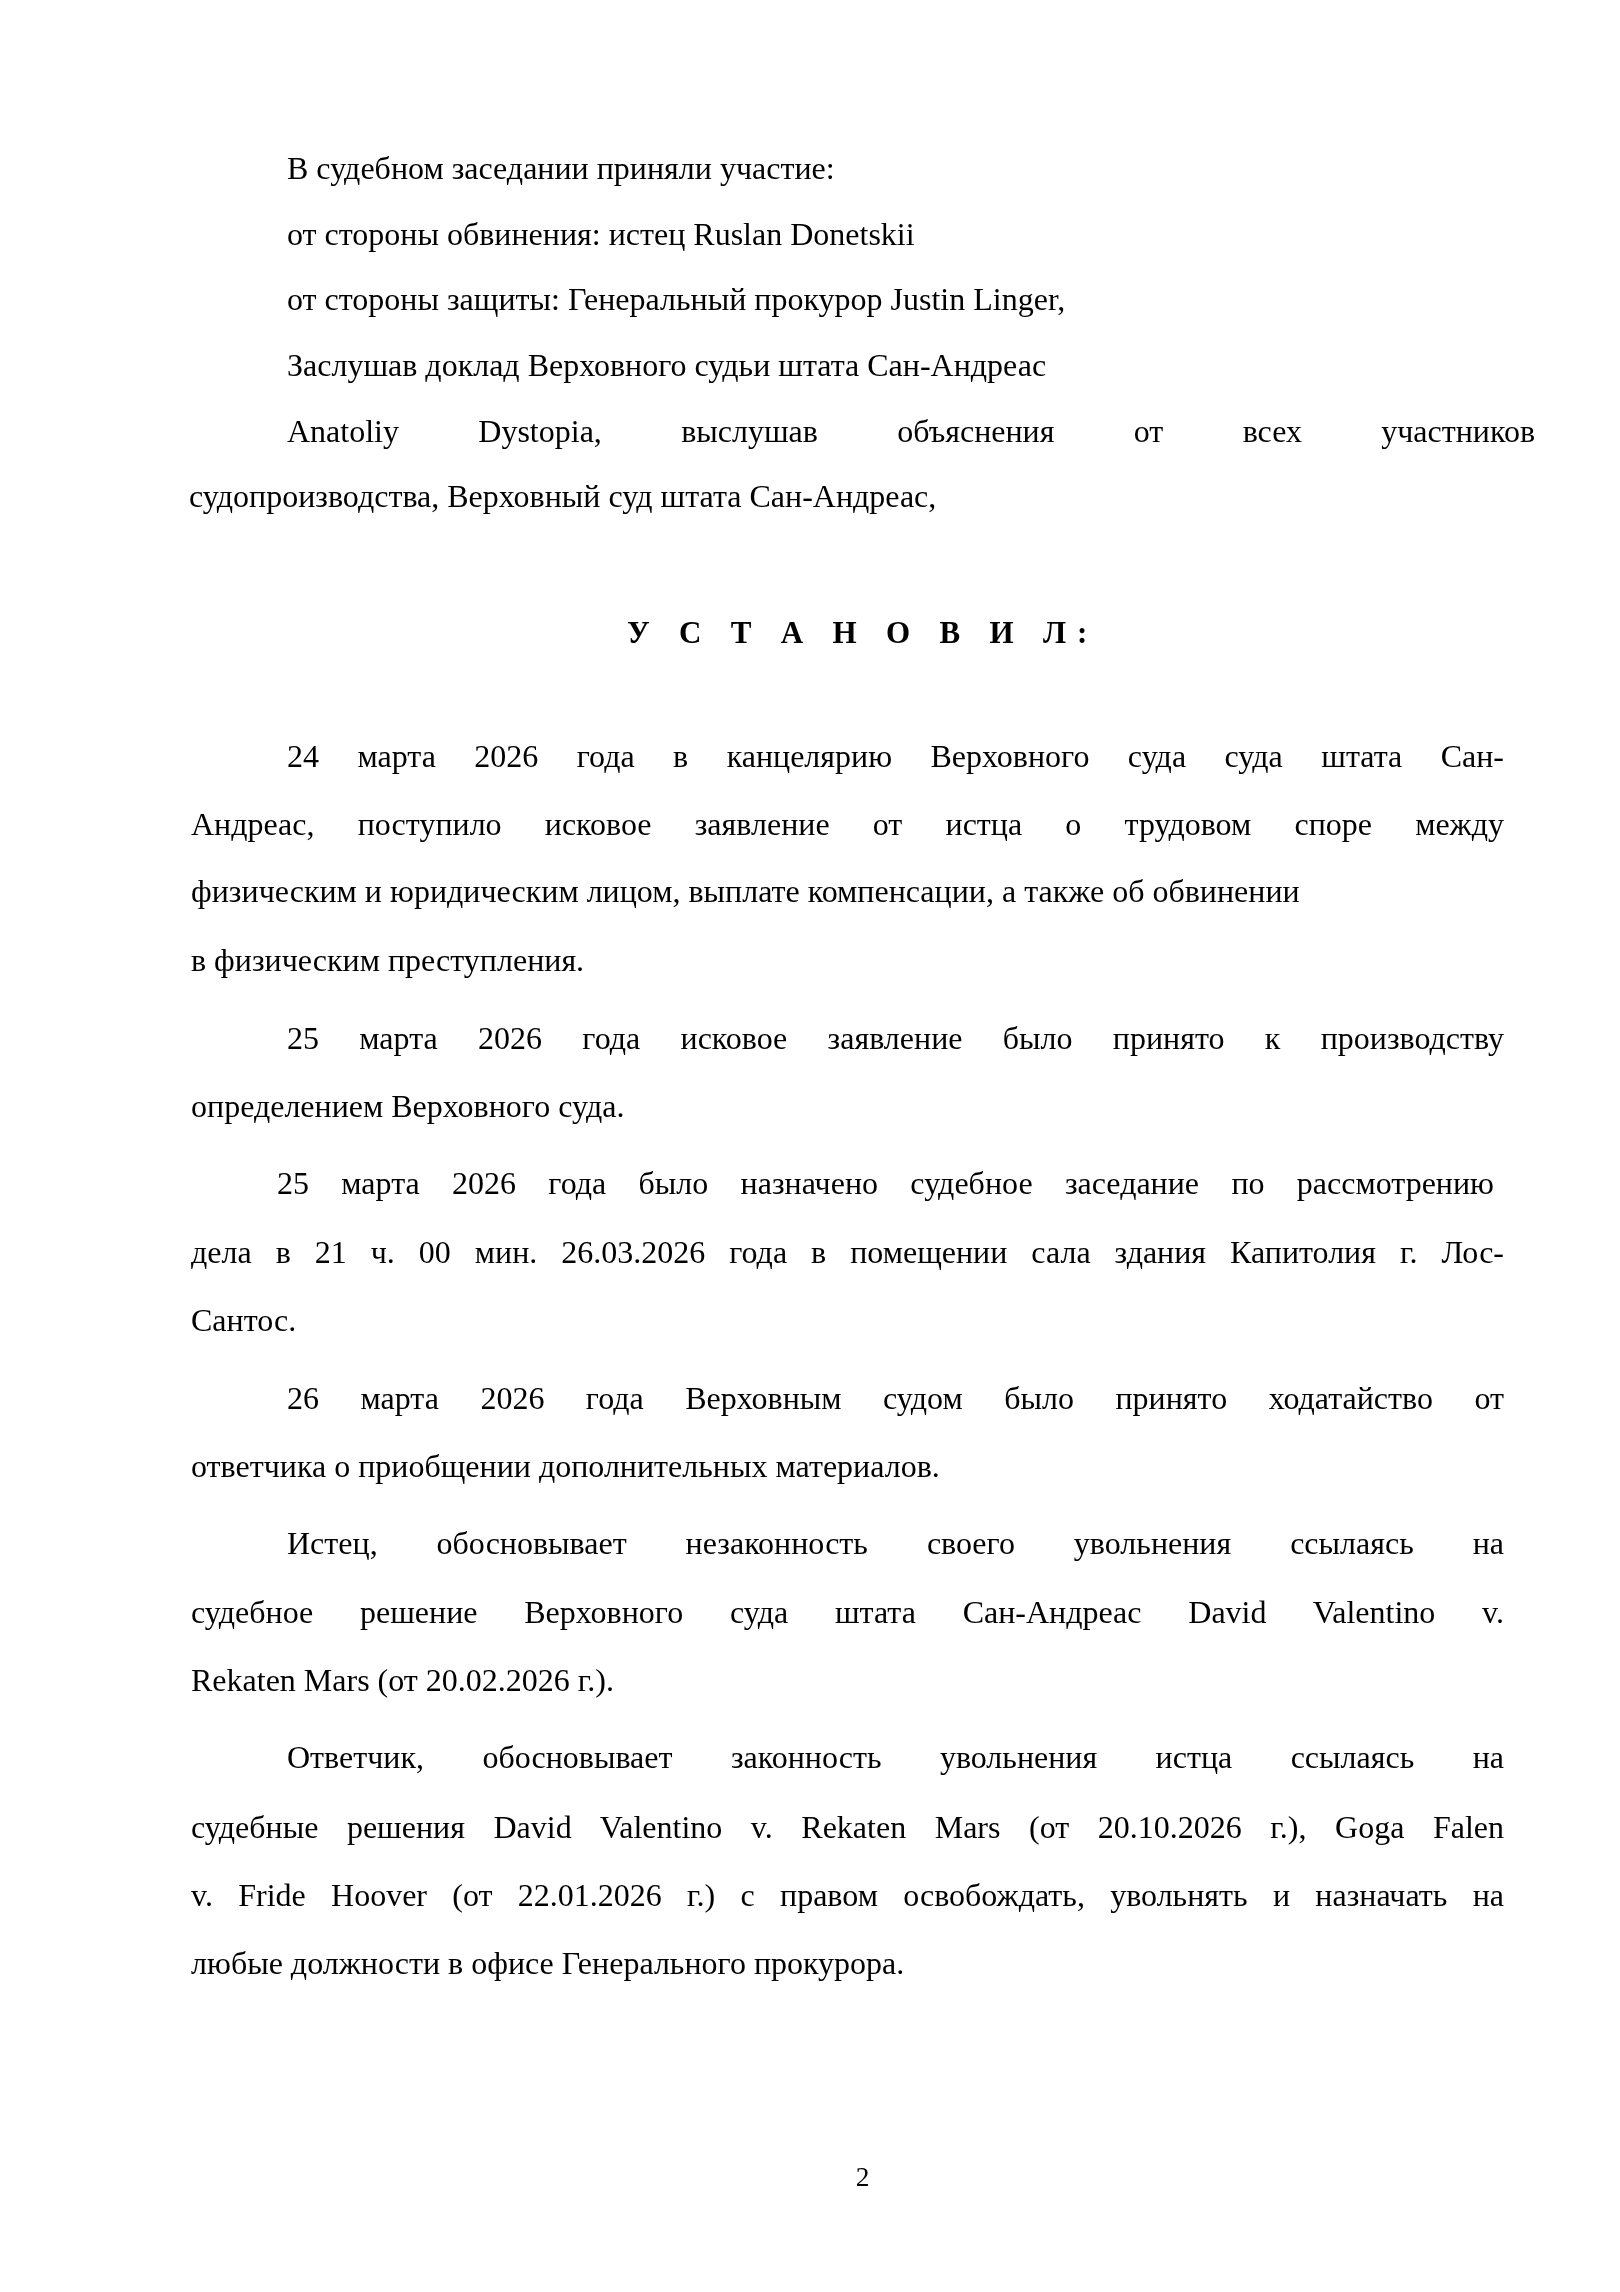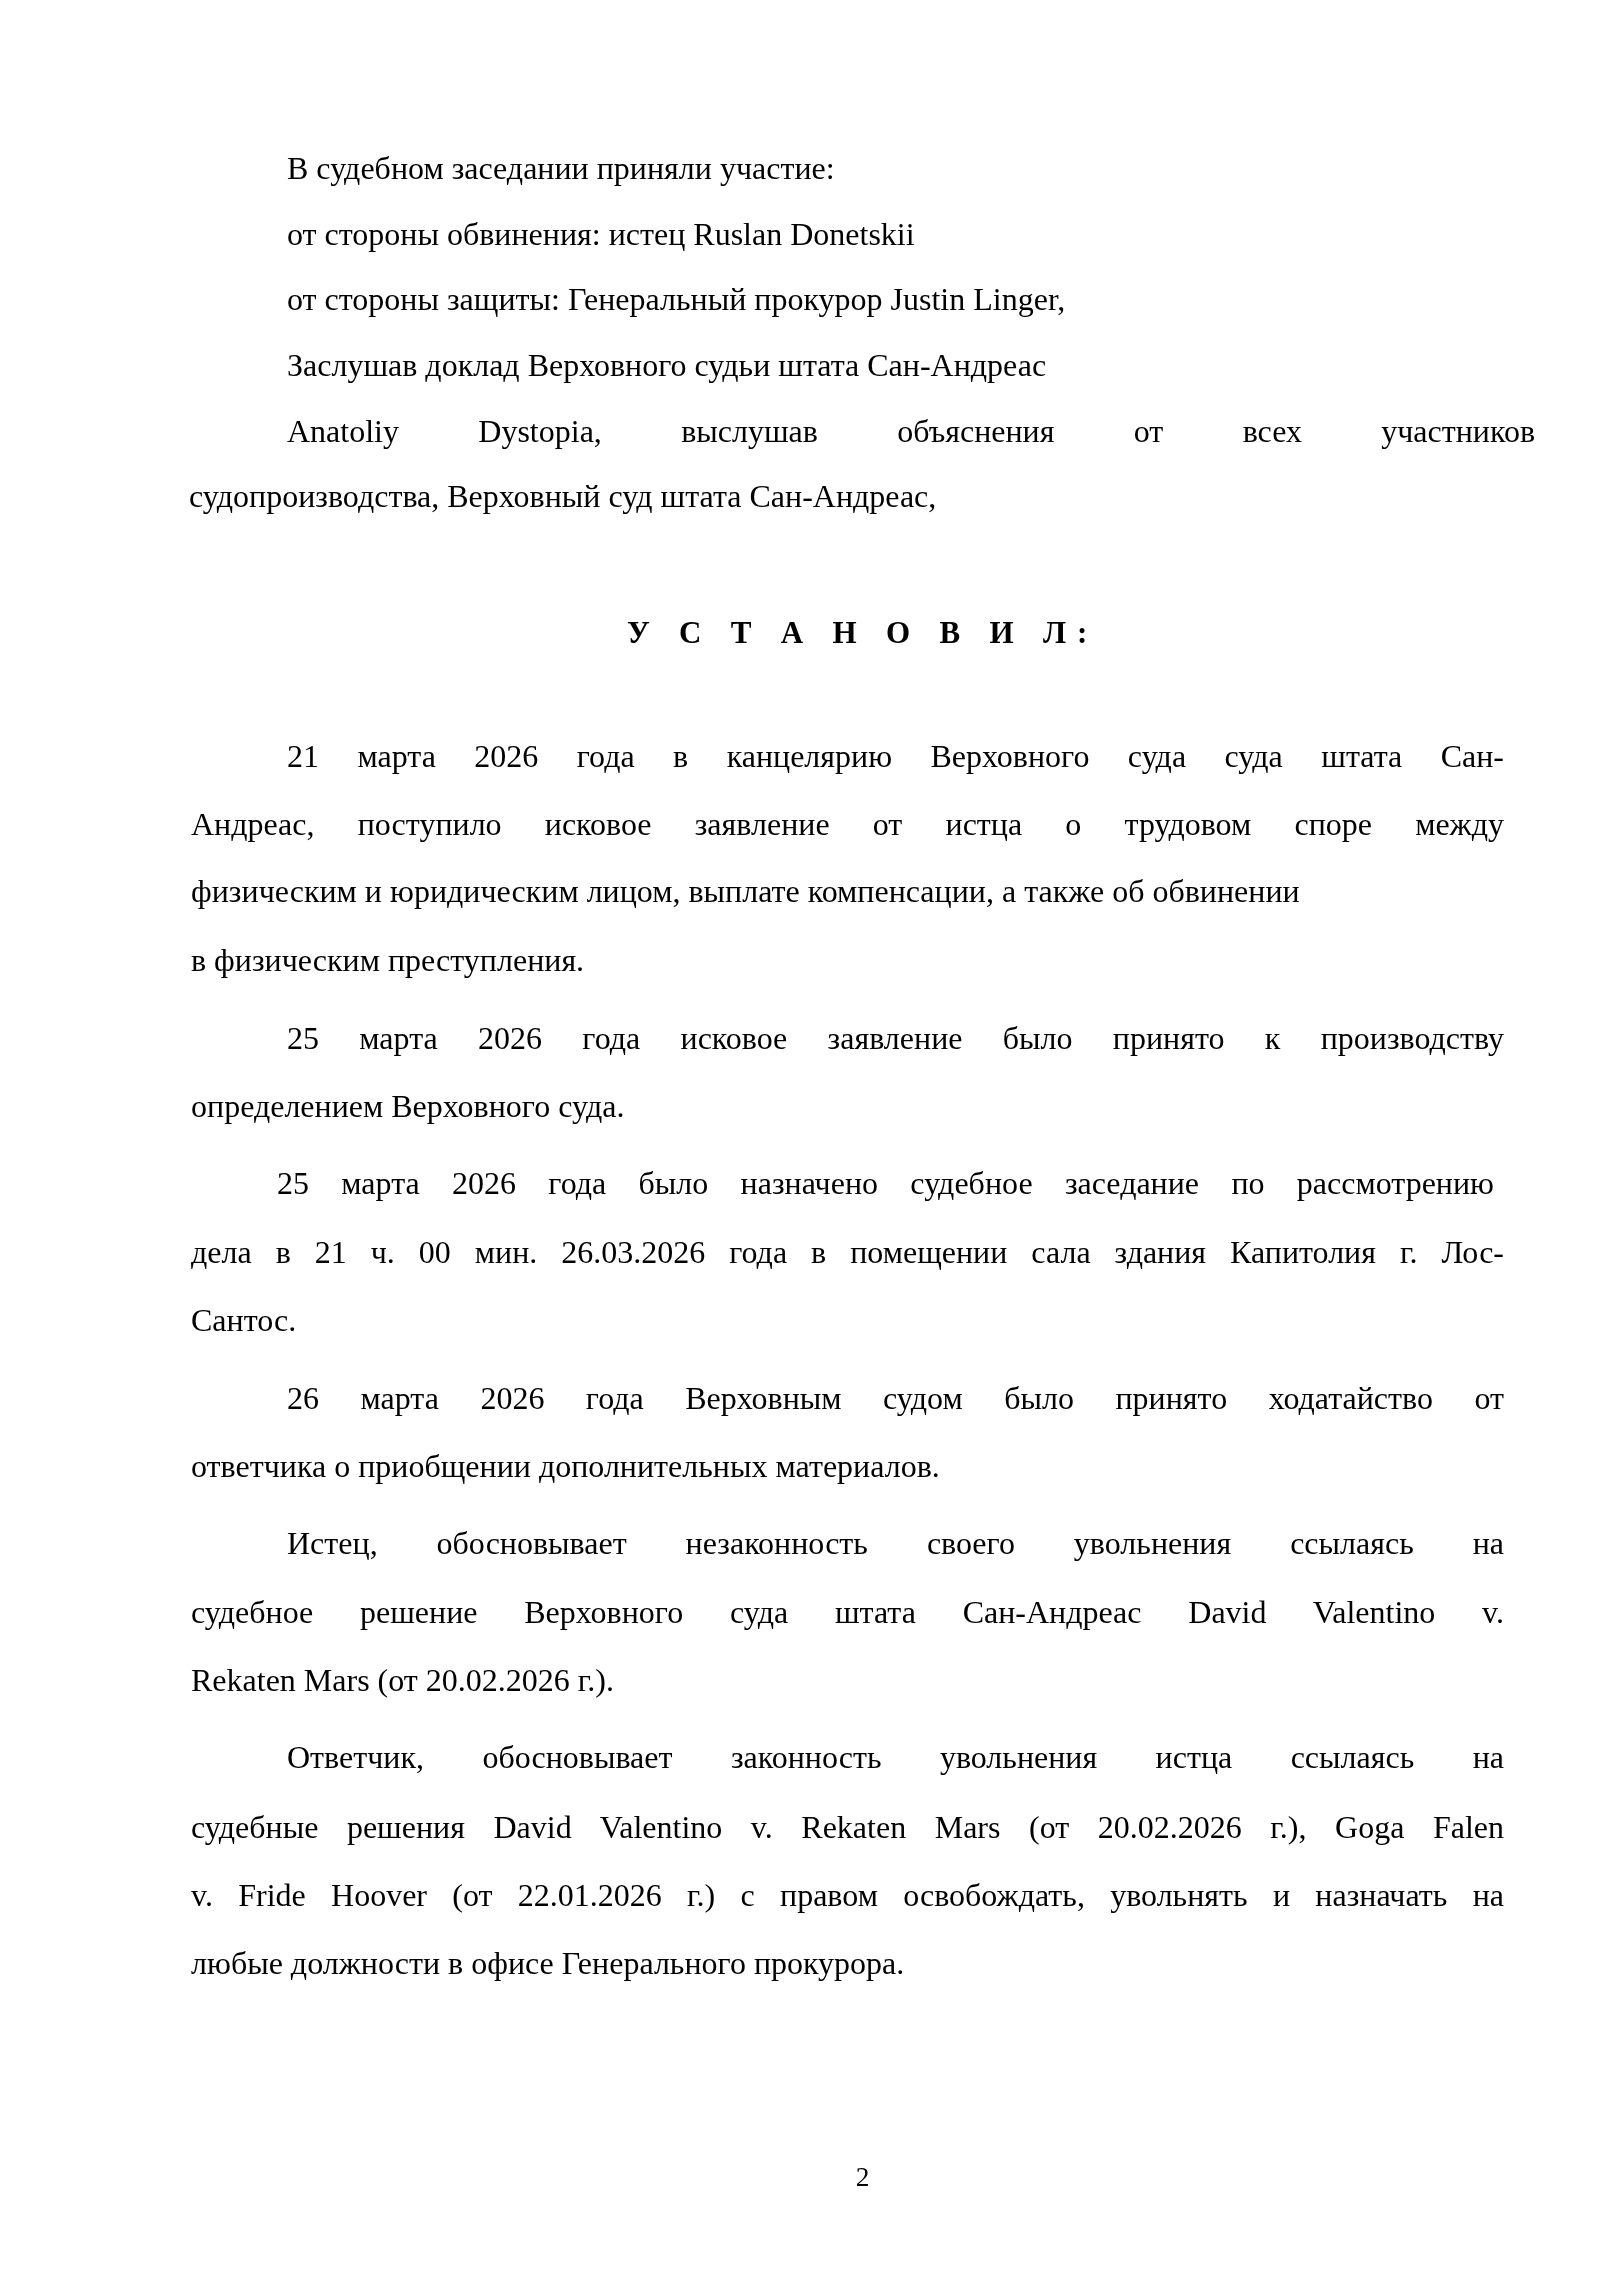--- a/index.html
+++ b/index.html
@@ -22,21 +22,21 @@
     <div class="ln" style="left:287px; top:215px;">от стороны обвинения: истец Ruslan Donetskii</div>
     <div class="ln" style="left:287px; top:280px;">от стороны защиты: Генеральный прокурор Justin Linger,</div>
     <div class="ln" style="left:287px; top:346px;">Заслушав доклад Верховного судьи штата Сан-Андреас</div>
     <div class="ln just" style="left:287px; top:412px; width:1248px;">Anatoliy Dystopia, выслушав объяснения от всех участников</div>
     <div class="ln" style="left:189px; top:477px;text-align:right;">судопроизводства, Верховный суд штата Сан-Андреас,</div>
   </div>
 
   <div class="heading" style="top:613px;">У С Т А Н О В И Л:</div>
 
   <div>
-    <div class="ln just" style="left:287px; top:737px; width:1217px;">21 марта 2026 года в канцелярию Верховного суда суда штата Сан-</div>
+    <div class="ln just" style="left:287px; top:737px; width:1217px;">24 марта 2026 года в канцелярию Верховного суда суда штата Сан-</div>
     <div class="ln just" style="left:191px; top:805px; width:1313px;">Андреас, поступило исковое заявление от истца о трудовом споре между</div>
     <div class="ln" style="left:191px; top:872px;">физическим и юридическим лицом, выплате компенсации, а также об обвинении</div>
     <div class="ln" style="left:191px; top:941px;">в физическим преступления.</div>
   </div>
 
   <div>
     <div class="ln just" style="left:287px; top:1019px; width:1217px;">25 марта 2026 года исковое заявление было принято к производству</div>
     <div class="ln" style="left:191px; top:1087px;">определением Верховного суда.</div>
   </div>
 
@@ -52,21 +52,21 @@
   </div>
 
   <div>
     <div class="ln just" style="left:287px; top:1524px; width:1217px;">Истец, обосновывает незаконность своего увольнения ссылаясь на</div>
     <div class="ln just" style="left:191px; top:1593px; width:1313px;">судебное решение Верховного суда штата Сан-Андреас David Valentino v.</div>
     <div class="ln" style="left:191px; top:1661px;">Rekaten Mars (от 20.02.2026 г.).</div>
   </div>
 
   <div>
     <div class="ln just" style="left:287px; top:1738px; width:1217px;">Ответчик, обосновывает законность увольнения истца ссылаясь на</div>
-    <div class="ln just" style="left:191px; top:1808px; width:1313px;">судебные решения David Valentino v. Rekaten Mars (от 20.02.2026 г.), Goga Falen</div>
+    <div class="ln just" style="left:191px; top:1808px; width:1313px;">судебные решения David Valentino v. Rekaten Mars (от 20.10.2026 г.), Goga Falen</div>
     <div class="ln just" style="left:191px; top:1876px; width:1313px;">v. Fride Hoover (от 22.01.2026 г.) с правом освобождать, увольнять и назначать на</div>
     <div class="ln" style="left:191px; top:1944px;">любые должности в офисе Генерального прокурора.</div>
   </div>
 
   <div class="pagenum" style="top:2161px;">2</div>
 
 </div>
 
 
 </body></html>

